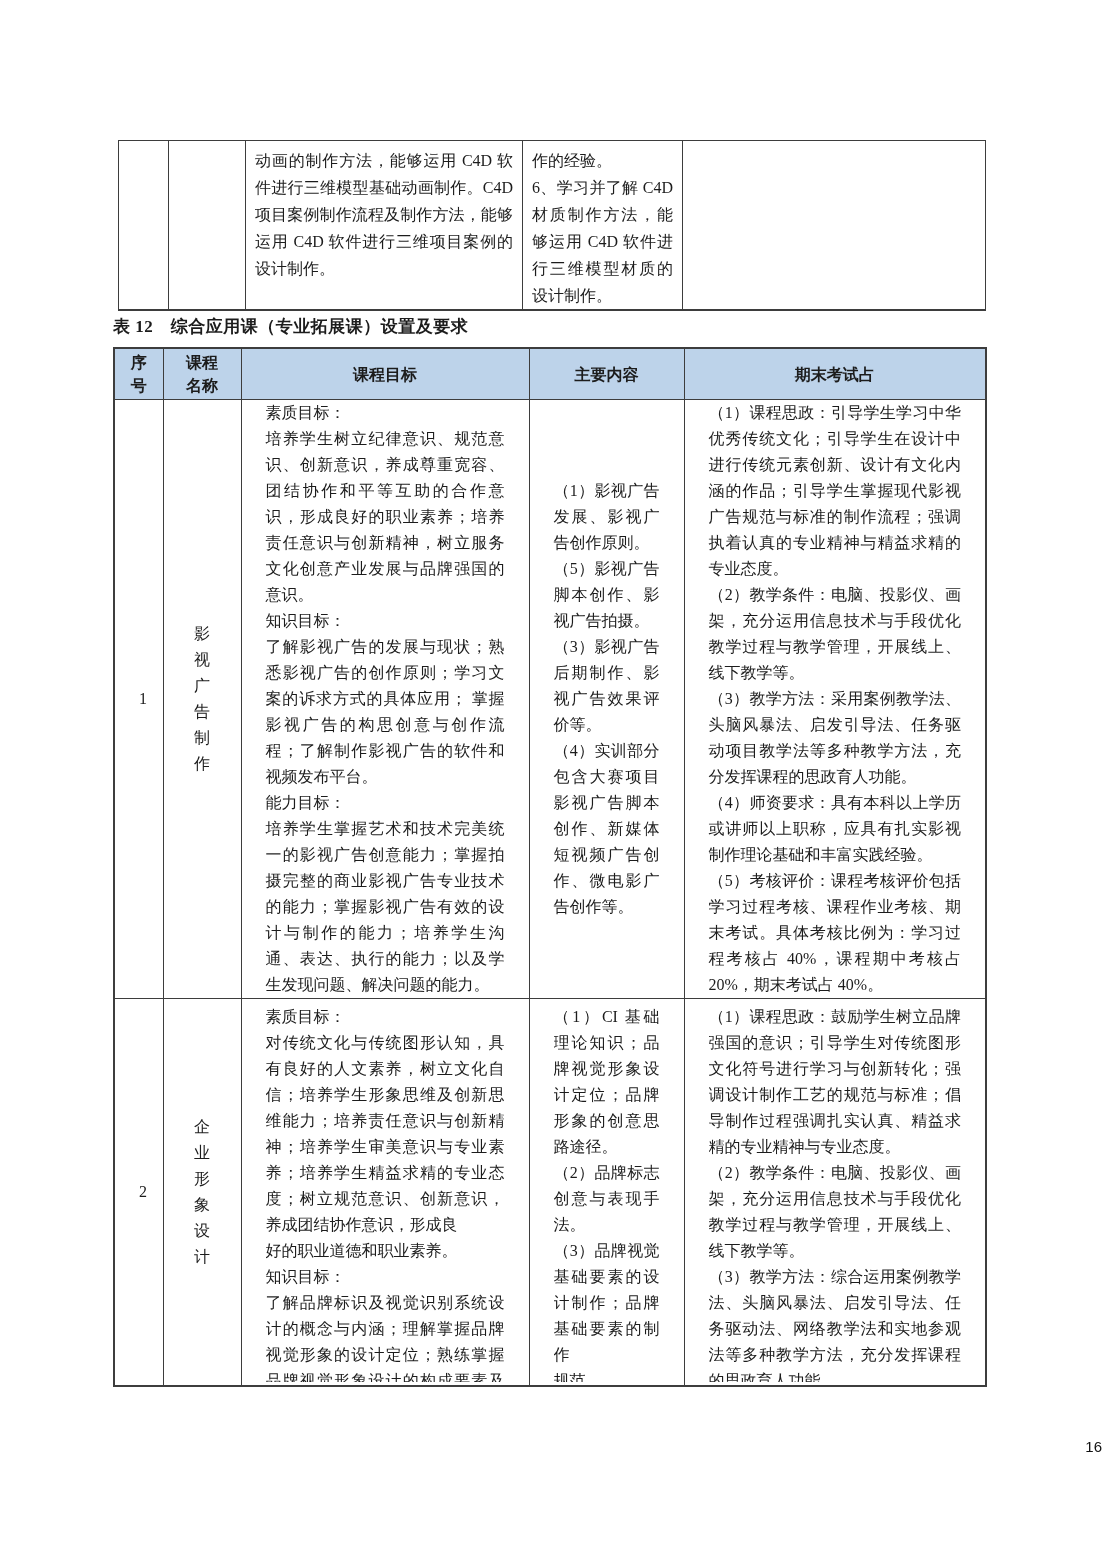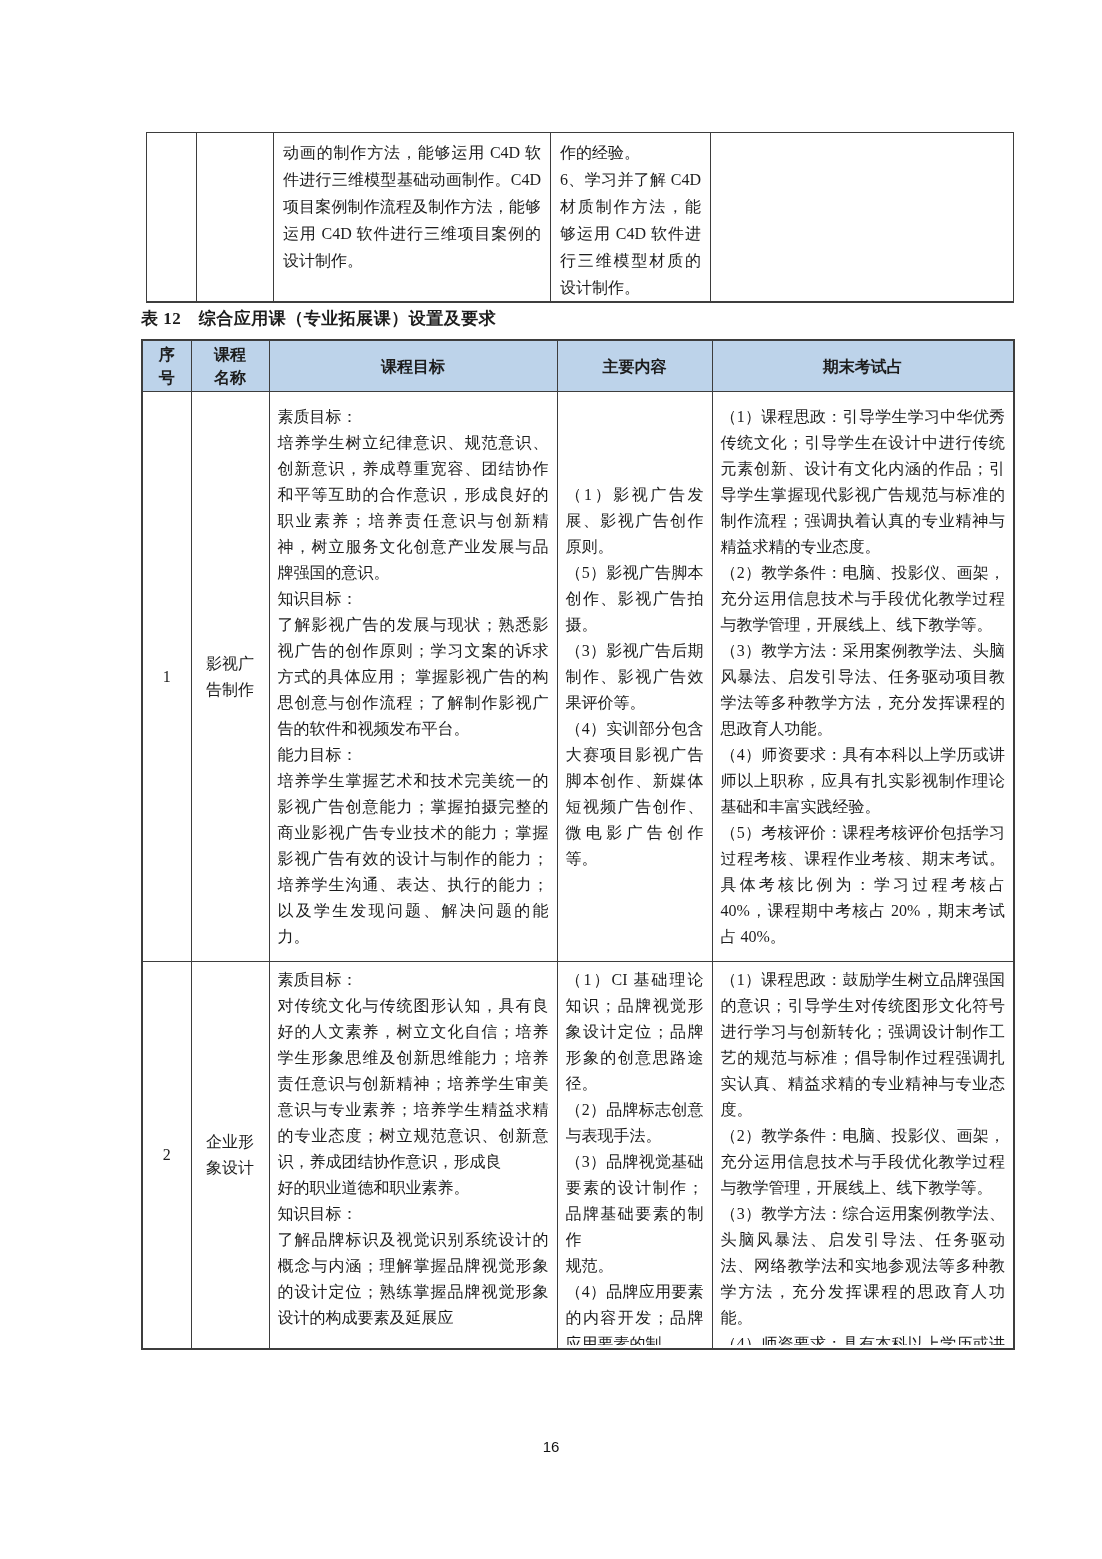--- a/index.html
+++ b/index.html
@@ -5,21 +5,21 @@
   html,body { margin:0; padding:0; background:#888; }
   .page {
     position:relative;
     width:1102px; height:1559px;
     margin:0 auto;
     background:#ffffff;
     font-family:"Liberation Serif","DejaVu Serif",serif;
     color:#1c1c1c;
     overflow:hidden;
   }
-  .content { position:absolute; left:113px; top:0; width:772px;margin-left:28px; }
+  .content { position:absolute; left:113px; top:8px; width:772px; }
 
   table.tbl { border-collapse:collapse; table-layout:fixed; }
   table.tbl td, table.tbl th { border:1px solid #3d3d3d; box-sizing:border-box; }
 
   
   .top-tbl { margin:132px 0 0 5px; width:867px; border-bottom:2px solid #3d3d3d; }
   .top-tbl td {
     vertical-align:top; padding:6px 9px 0 9px;
     font-size:16px; line-height:27px; height:158px;
     text-align:justify;
@@ -41,33 +41,33 @@
   
   .main-tbl { margin-top:8px; width:872px; border:2px solid #3d3d3d; }
   .main-tbl th {
     background:var(--header-bg,#bdd3ea);
     font-weight:bold; font-size:16px; line-height:23px;
     text-align:center; vertical-align:middle;
     border:2px solid #3d3d3d; height:50px; padding:2px;
   }
   .main-tbl td {
     font-size:16px; line-height:26px;
-    padding:0 8px; vertical-align:middle;
+    padding:0 24px; vertical-align:middle;
   }
   tr.row1 td { height:570px; }
   tr.row2 td { height:387px; }
   tr.row2 td.txt { vertical-align:top; padding-top:5px; }
   tr.row2 .clip { max-height:378px; overflow:hidden; }
   .cell-center { text-align:center; }
   .pre { white-space:pre-line; }
   .just { text-align:justify; }
 
   .page-number {
     position:absolute; left:0; top:1438px; width:100%;
-    text-align:center;
+    text-align:right;
     font-family:"Liberation Sans","DejaVu Sans",sans-serif;
     font-size:15px; color:#111;
   }
 </style>
 </head>
 <body>
 
 <div class="page">
   <div class="content">
 

